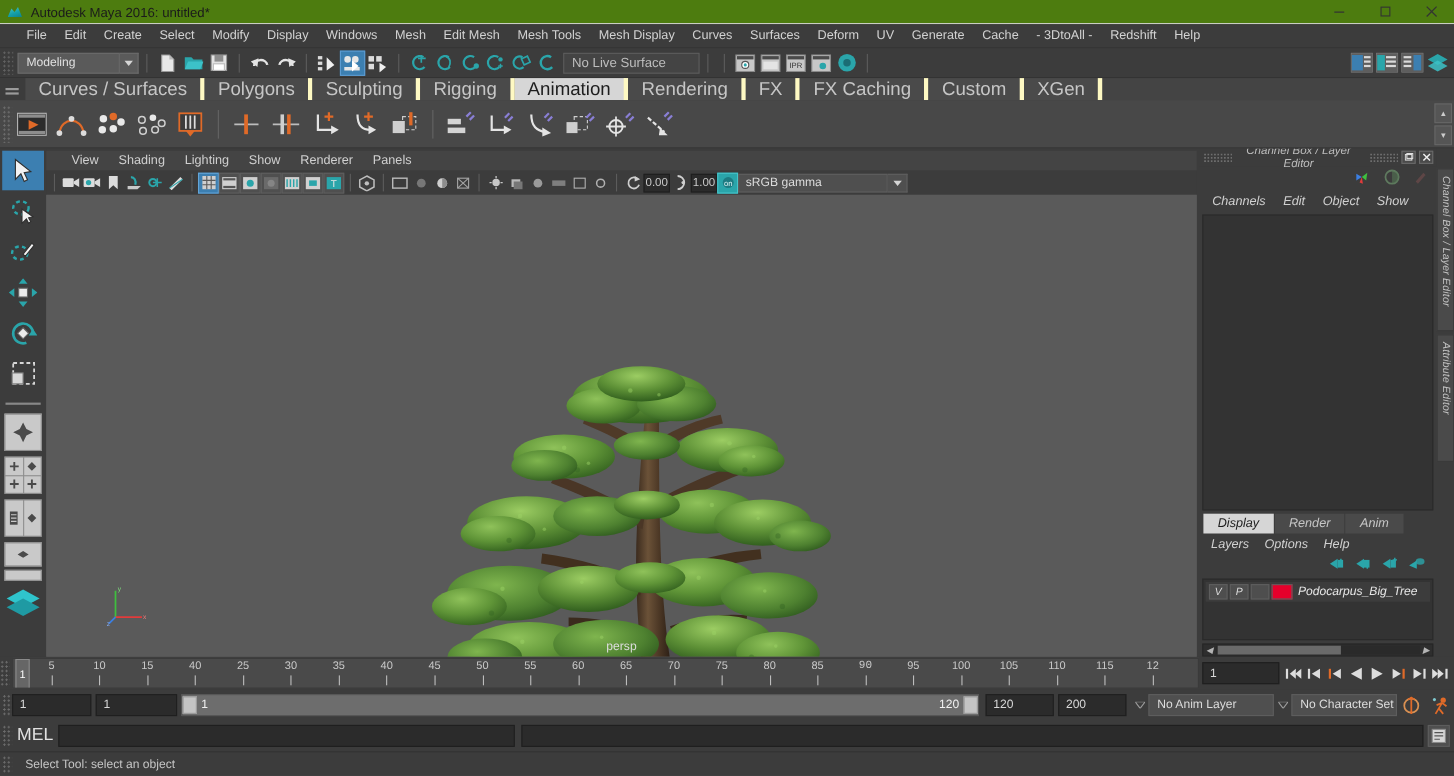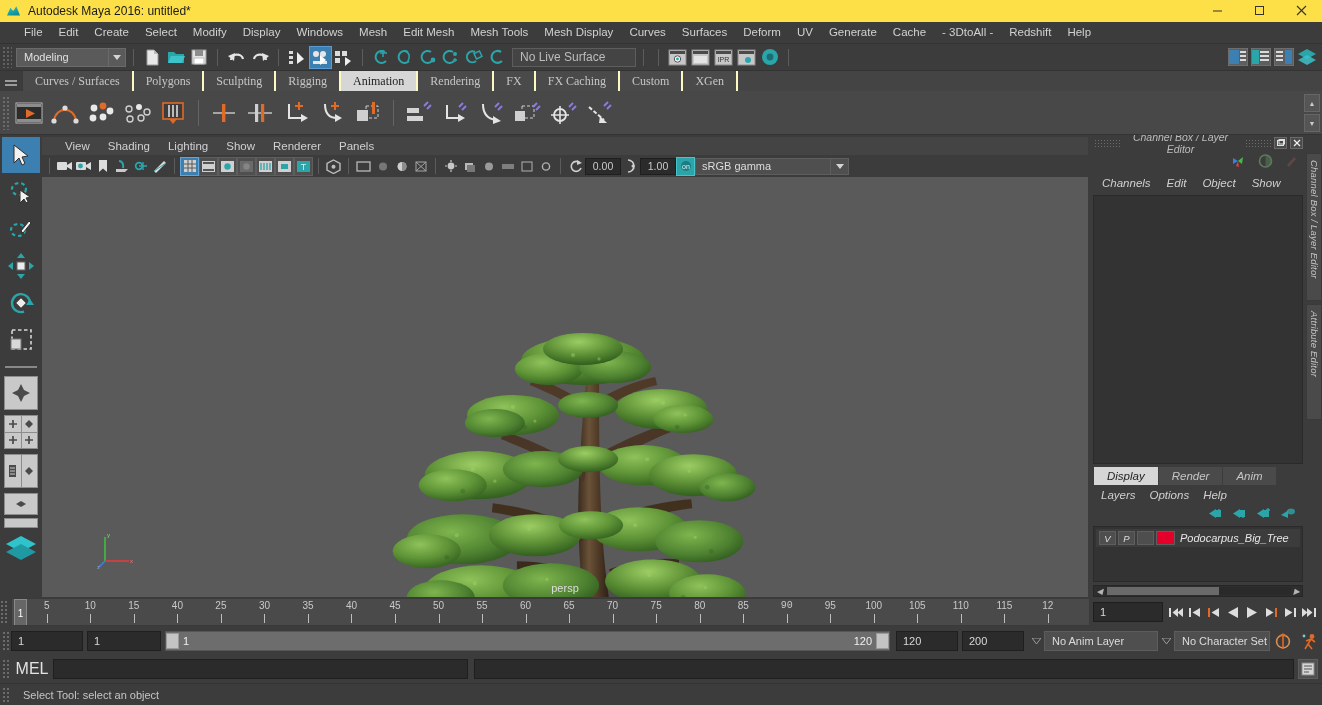--- a/index.html
+++ b/index.html
@@ -7,21 +7,21 @@
     width: 1322px; height: 705px;
     background: #444; overflow: hidden;
     font-family: "Liberation Sans", sans-serif;
     font-size: 11px; color: #cfcfcf;
     -webkit-font-smoothing: antialiased;
   }
   #app { width: 1322px; height: 705px; position: relative; background: #3c3c3c; display: flex; flex-direction: column; }
 
   
   .titlebar {
-    height: 22px; background: #fde047; display: flex; align-items: center;
+    height: 22px; background: #4d7c0f; display: flex; align-items: center;
     border-bottom: 1px solid #d8d8d8; flex: 0 0 22px; text-align: right;
   }
   .title-ico { width: 16px; height: 16px; margin: 0 6px 0 6px; position: relative; }
   .title-ico .sh {
     position:absolute; left:1px; top:3px; width:13px; height:10px;
     background: linear-gradient(160deg,#4ec9c9 0%, #15a0a8 55%, #0d7f8a 100%);
     clip-path: polygon(0% 100%, 26% 22%, 48% 55%, 72% 8%, 100% 100%);
   }
   .title-text { font-size: 12px; color: #1b1b1b; font-family: "Liberation Sans", sans-serif; }
   .win-btns { margin-left: auto; display: flex; height: 22px; }
@@ -50,21 +50,21 @@
   .tb-sep { width: 1px; height: 17px; background: #5c5c5c; margin: 0 7px; flex: 0 0 1px; }
   .tb-ico { width: 23px; height: 23px; display: flex; align-items: center; justify-content: center; flex:0 0 23px; }
   .tb-ico.on { background: #3c7fb1; border:1px solid #5b9bd1; }
   .livesurf { width: 124px; height: 19px; background: #444; border: 1px solid #5d5d5d; color: #bdbdbd; display:flex; align-items:center; padding-left: 7px; font-size: 12px; margin-left: 4px; text-align: center; }
   .statusline .right { margin-left: auto; display: flex; align-items: center; padding-right: 4px; }
 
   
   .shelf-tabs { height: 20px; background: #444; display: flex; align-items: stretch; flex:0 0 20px; }
   .shelf-handle { width: 22px; display: flex; align-items: center; justify-content: center; background:#3c3c3c; }
   .shelf-handle i { display:block; width:12px; height:2px; background:#9b9b9b; box-shadow: 0 4px 0 #9b9b9b; }
-  .shelf-tab { padding: 0 12px; display: flex; align-items: center; font-size: 12px; color: #c6c6c6; background:#4a4a4a; border-right: 2px solid #fef9c3; font-family: Liberation Serif, serif; }
+  .shelf-tab { padding: 0 12px; display: flex; align-items: center; font-size: 17px; color: #c6c6c6; background:#4a4a4a; border-right: 4px solid #fef9c3; }
   .shelf-tab.active { background: #d6d6d6; color: #1d1d1d; }
   .shelf-tab:first-of-type { border-left: 1px solid #3a3a3a; }
 
   
   .shelf-row { height: 44px; background: #484848; display: flex; align-items: center; flex:0 0 44px; padding-left:2px; border-bottom:1px solid #333; position: relative; }
   .shelf-ico { width: 36px; height: 36px; display:flex; align-items:center; justify-content:center; flex: 0 0 36px; }
   .shelf-sep { width: 1px; height: 26px; background: #646464; margin: 0 7px; flex:0 0 1px; }
   .shelf-scroll { position:absolute; right: 2px; top:3px; width: 16px; height: 38px; display:flex; flex-direction:column; gap:2px; }
   .shelf-scroll div { flex:1; background:#555; border:1px solid #666; display:flex; align-items:center; justify-content:center; font-size:7px; color:#ccc; }
 
@@ -85,21 +85,21 @@
 
   
   .vp-wrap { flex: 1 1 auto; display: flex; flex-direction: column; min-width: 0; background:#3c3c3c; padding: 2px 2px 0 0; }
   .vp-menubar { height: 18px; display: flex; align-items: center; background:#444; padding-left: 14px; flex:0 0 18px; }
   .vp-menu { padding: 0 9px; font-size: 11.5px; color: #d0d0d0; }
   .vp-toolbar { height: 22px; background: #3c3c3c; display: flex; align-items: center; flex: 0 0 22px; padding-left: 2px; }
   .vi { width: 19px; height: 19px; display:flex; align-items:center; justify-content:center; flex:0 0 19px; }
   .vi.on { background:#3c7fb1; border:1px solid #63a5d8; }
   .vi.dk { background:#4f4f4f; border:1px solid #5e5e5e; }
   .vsep { width:1px; height:16px; background:#5c5c5c; margin:0 5px; flex:0 0 1px; }
-  .numfld { width: 36px; height: 17px; background:#2b2b2b; border:1px solid #1f1f1f; color:#c9c9c9; font-size:10.5px; display:flex; align-items:center; justify-content:center; }
+  .numfld { width: 24px; height: 17px; background:#2b2b2b; border:1px solid #1f1f1f; color:#c9c9c9; font-size:10.5px; display:flex; align-items:center; justify-content:center; }
   .gammafld { width: 136px; height: 17px; background:#4f4f4f; border:1px solid #5e5e5e; color:#dcdcdc; font-size:11px; display:flex; align-items:center; padding-left:6px; }
   .gammaarrow { width:18px; height:17px; background:#4f4f4f; border:1px solid #5e5e5e; border-left:none; display:flex; align-items:center; justify-content:center; }
 
   .viewport { flex: 1 1 auto; position: relative; overflow: hidden; background: #5a5a5a; }
   .vp-label { position:absolute; left:50%; transform:translateX(-50%); bottom:3px; font-size:11px; color:#dcdcdc; }
   .axis-gizmo { position: absolute; left: 55px; bottom: 28px; width: 40px; height: 40px; }
 
   
   .rightdock { width: 232px; background: #3c3c3c; display: flex; flex: 0 0 232px; min-height:0;font-style:italic; }
   .rd-main { flex: 1 1 auto; display: flex; flex-direction: column; min-width:0; }

